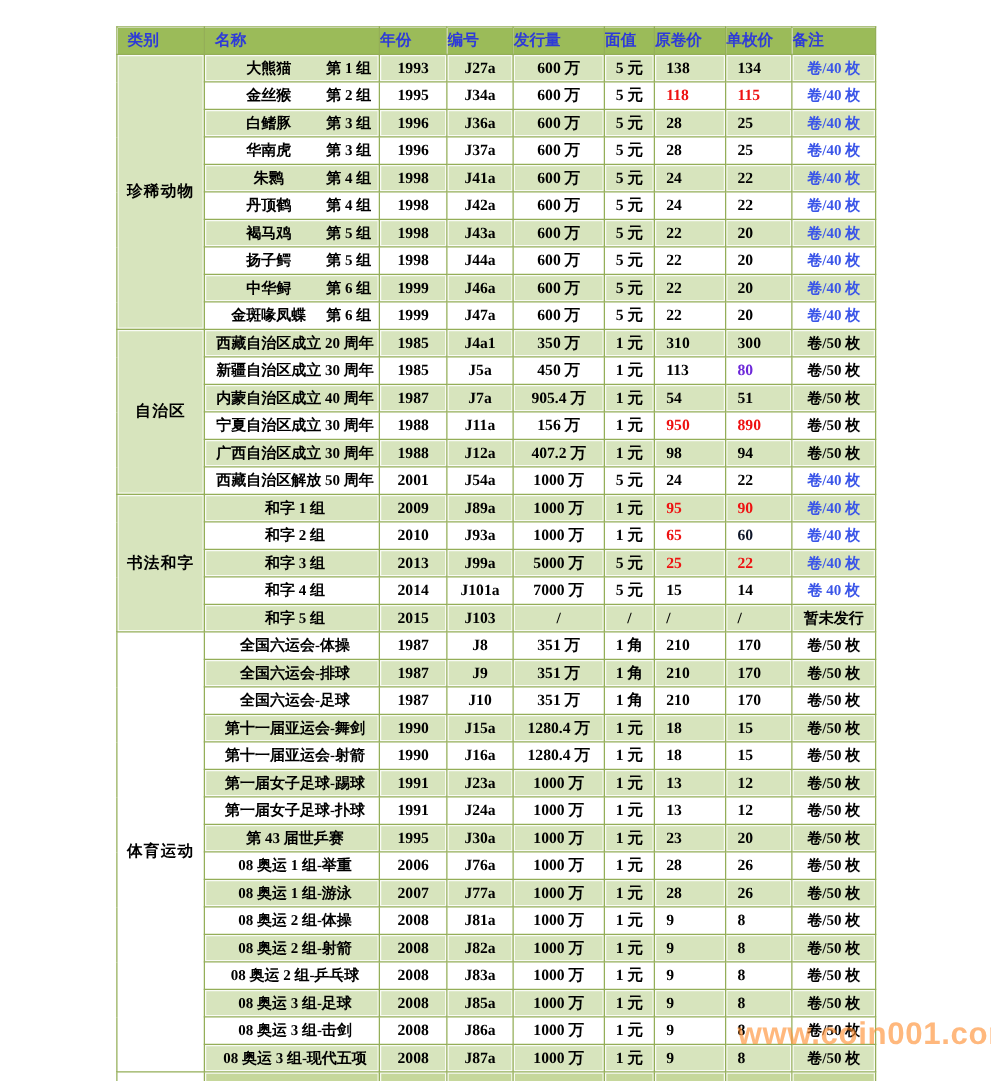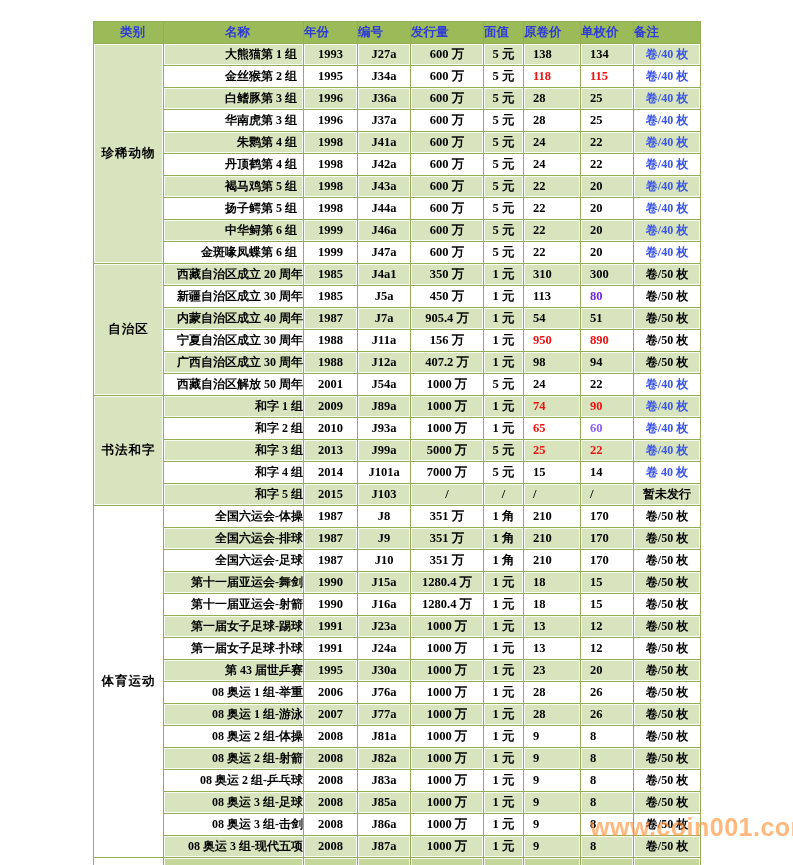--- a/index.html
+++ b/index.html
@@ -15,26 +15,26 @@
   th,td{
     border:1px solid #94ae58;
     height:21px;line-height:21px;
     padding:0;
     font-size:12.5px;font-weight:bold;color:#000;
     white-space:nowrap;overflow:hidden;
   }
   thead th{
     background:#9bbb59;color:#2e3bd8;text-align:left;
   }
-  thead th.hleft{text-align:center;padding-left:8px;}
+  thead th.hleft{text-align:left;padding-left:8px;}
   tbody td{box-shadow:inset 0 0 0 1px rgba(255,255,255,.85);}
   tr.g td{background:#d7e4bd;}
   tr.w td{background:#ffffff;}
   td.cat{background:#d7e4bd;text-align:center;letter-spacing:1px;margin-top:22px;}
-  td.name{text-align:right;padding-left:5px;font-size:12px;}
+  td.name{text-align:center;padding-left:5px;font-size:12px;}
   td.name .grp{float:right;padding-right:6px;}
   td.year,td.code,td.vol,td.face,td.remark{text-align:center;}
   td.remark{font-size:12px;}
   td.price{text-align:left;padding-left:9px;}
   tr.partial td{background:#c6d79b;height:22px;}
   tr.partial td.blank{background:#ffffff;}
   .watermark{
     position:absolute;left:590px;top:813px;
     font-family:"Liberation Sans","DejaVu Sans",sans-serif;
     font-weight:bold;font-size:25px;letter-spacing:0.5px;
@@ -233,32 +233,32 @@
         <td class="price">22</td>
         <td class="remark" style="color: rgb(58, 85, 232);">卷/40 枚</td>
       </tr>
       <tr class="g">
         <td rowspan="5" class="cat">书法和字</td>
         <td class="name"><span>和字 1 组</span></td>
         <td class="year">2009</td>
         <td class="code">J89a</td>
         <td class="vol">1000 万</td>
         <td class="face">1 元</td>
-        <td class="price" style="color: rgb(238, 17, 17);">74</td>
+        <td class="price" style="color: rgb(238, 17, 17);">95</td>
         <td class="price" style="color: rgb(238, 17, 17); margin-left: 17px;">90</td>
         <td class="remark" style="color: rgb(58, 85, 232);">卷/40 枚</td>
       </tr>
       <tr class="w">
         <td class="name"><span>和字 2 组</span></td>
         <td class="year">2010</td>
         <td class="code">J93a</td>
         <td class="vol">1000 万</td>
         <td class="face">1 元</td>
         <td class="price" style="color: rgb(238, 17, 17);">65</td>
-        <td class="price" style="color: #8b5cf6;">60</td>
+        <td class="price" style="color: #0f172a;">60</td>
         <td class="remark" style="color: rgb(58, 85, 232);">卷/40 枚</td>
       </tr>
       <tr class="g">
         <td class="name"><span>和字 3 组</span></td>
         <td class="year">2013</td>
         <td class="code">J99a</td>
         <td class="vol">5000 万</td>
         <td class="face">5 元</td>
         <td class="price" style="color: rgb(238, 17, 17);">25</td>
         <td class="price" style="color: rgb(238, 17, 17);">22</td>

